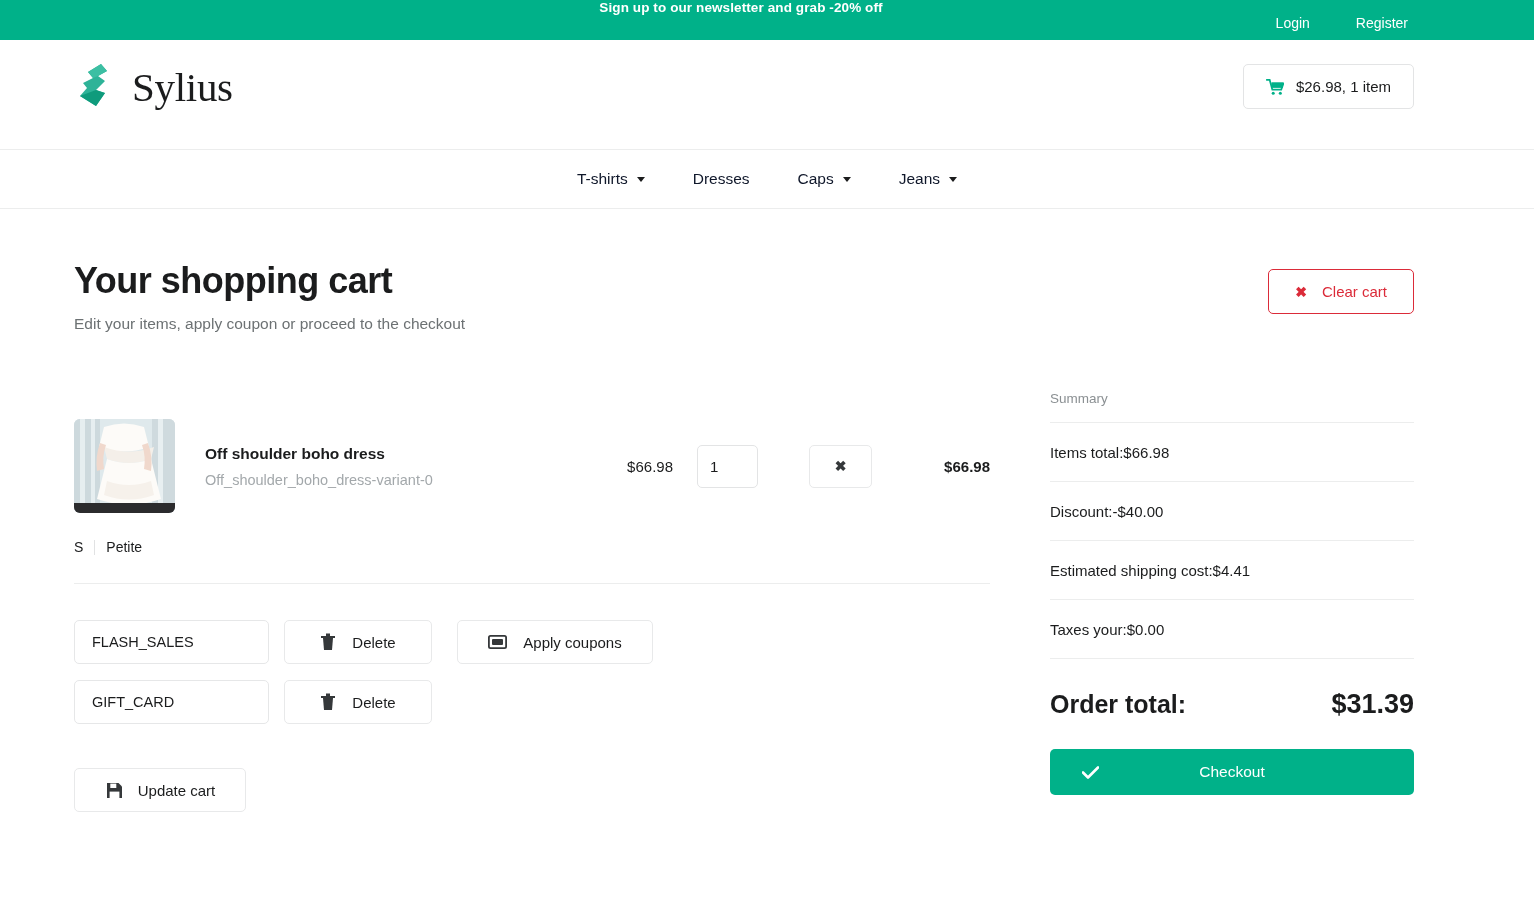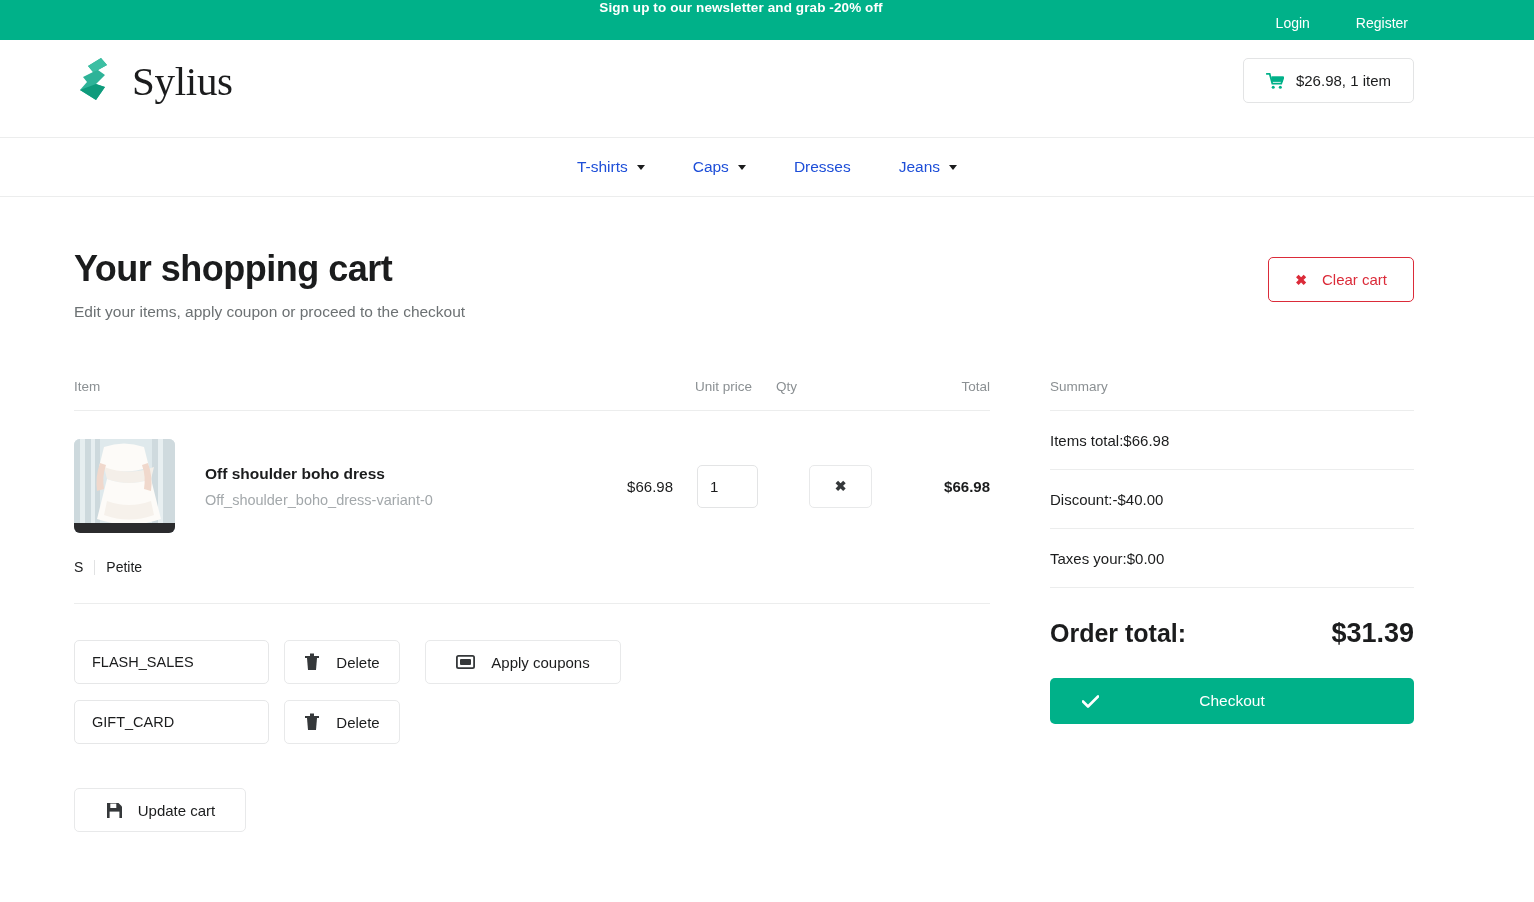--- a/index.html
+++ b/index.html
@@ -35,21 +35,21 @@
   }
   .topbar-link {
     font-size: 14px;
     color: #ffffff;
     text-decoration: none;
     cursor: pointer;
   }
 
   
   .header {
-    height: 98px;
+    height: 110px;
     background: #ffffff;
     border-bottom: 1px solid #eceded;
     display: flex;
     align-items: center;
     padding: 0 120px 16px 74px;
   }
   .brand { display: flex; align-items: center; gap: 14px; cursor: pointer; }
   .brand-logo { width: 44px; height: 50px; display: block; }
   .brand-name {
     font-family: "Liberation Serif", serif;
@@ -82,21 +82,21 @@
     justify-content: center;
     gap: 0;
     background: #fff;
   }
   .nav-item {
     display: flex;
     align-items: center;
     gap: 9px;
     padding: 0 24px;
     font-size: 15.5px;
-    color: #1d4ed8;
+    color: #0f172a;
     cursor: pointer;
     height: 100%;
   }
   .caret {
     width: 0; height: 0;
     border-left: 4.5px solid transparent;
     border-right: 4.5px solid transparent;
     border-top: 5.5px solid #1b1c1d;
     display: block;
   }
@@ -263,21 +263,21 @@
     background: #fff;
     display: flex;
     align-items: center;
     justify-content: center;
     gap: 16px;
     font-size: 15px;
     color: #1b1c1d;
     cursor: pointer;
     padding: 0 26px;
   }
-  .btn-delete { width: 116px; margin-right: 12px; }
+  .btn-delete { width: 148px; margin-right: 12px; }
   .btn-apply  { width: 196px; }
   .btn-add    { width: 175px; margin-top: 16px; }
   .btn-update { width: 172px; margin-top: 44px; padding-left: 28px; }
   .ico { display: block; flex-shrink: 0; }
 
   
   .sum-title {
     font-size: 13.5px;
     color: #8b9093;
     padding-bottom: 16px;
@@ -353,25 +353,25 @@
     <span>$26.98, 1 item</span>
   </div>
 </div>
 
 <div class="nav">
   <div class="nav-item">
     <span>T-shirts</span>
     <span class="caret"></span>
   </div>
   <div class="nav-item">
+    <span>Dresses</span>
+  </div>
+  <div class="nav-item">
     <span>Caps</span>
     <span class="caret"></span>
-  </div>
-  <div class="nav-item">
-    <span>Dresses</span>
   </div>
   <div class="nav-item">
     <span>Jeans</span>
     <span class="caret"></span>
   </div>
 </div>
 
 <div class="page">
 
   <div class="page-head">
@@ -382,26 +382,20 @@
     <div class="clear-cart">
       <span class="x-glyph">✖</span>
       <span>Clear cart</span>
     </div>
   </div>
 
   <div class="columns">
 
     <div class="col-left">
 
-      <div class="cart-head">
-        <div class="c-item">Item</div>
-        <div class="c-price">Unit price</div>
-        <div class="c-qty">Qty</div>
-        <div class="c-total">Total</div>
-      </div>
 
       <div class="cart-row">
         <div class="prod-cell">
           <div class="thumb">
             <svg viewBox="0 0 101 94">
               <rect width="101" height="94" fill="#dfe9ec"></rect>
               <rect x="0" y="0" width="26" height="94" fill="#cdd9dd"></rect>
               <rect x="6" y="0" width="5" height="94" fill="#e6eef0"></rect>
               <rect x="17" y="0" width="4" height="94" fill="#e6eef0"></rect>
               <rect x="78" y="0" width="23" height="94" fill="#cfdade"></rect>
@@ -489,20 +483,24 @@
 
       <div class="sum-row">
         <span>Items total:</span>
         <span>$66.98</span>
       </div>
       <div class="sum-row">
         <span>Discount:</span>
         <span>-$40.00</span>
       </div>
       <div class="sum-row">
+        <span>Estimated shipping cost:</span>
+        <span>$4.41</span>
+      </div>
+      <div class="sum-row">
         <span>Taxes your:</span>
         <span>$0.00</span>
       </div>
 
       <div class="sum-total">
         <span class="sum-total-label">Order total:</span>
         <span class="sum-total-value">$31.39</span>
       </div>
 
       <button class="checkout-btn">

